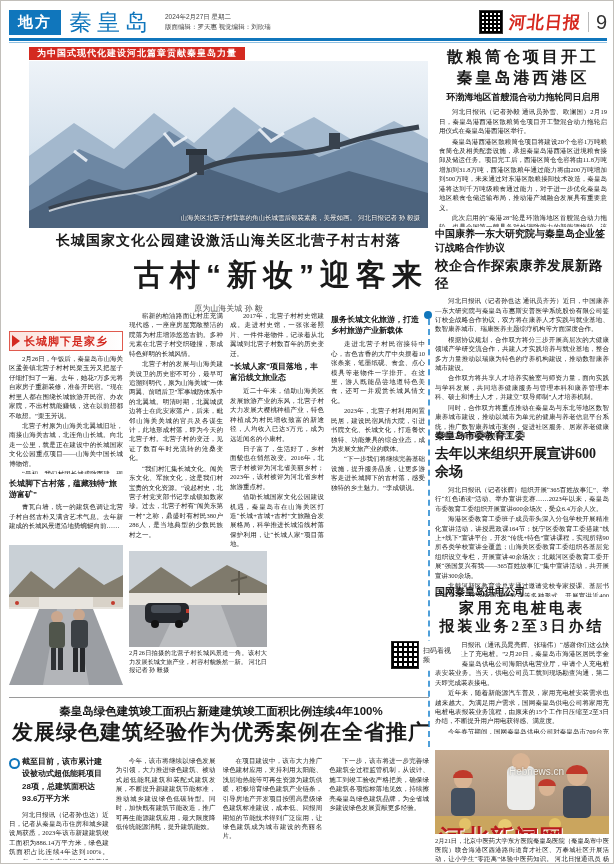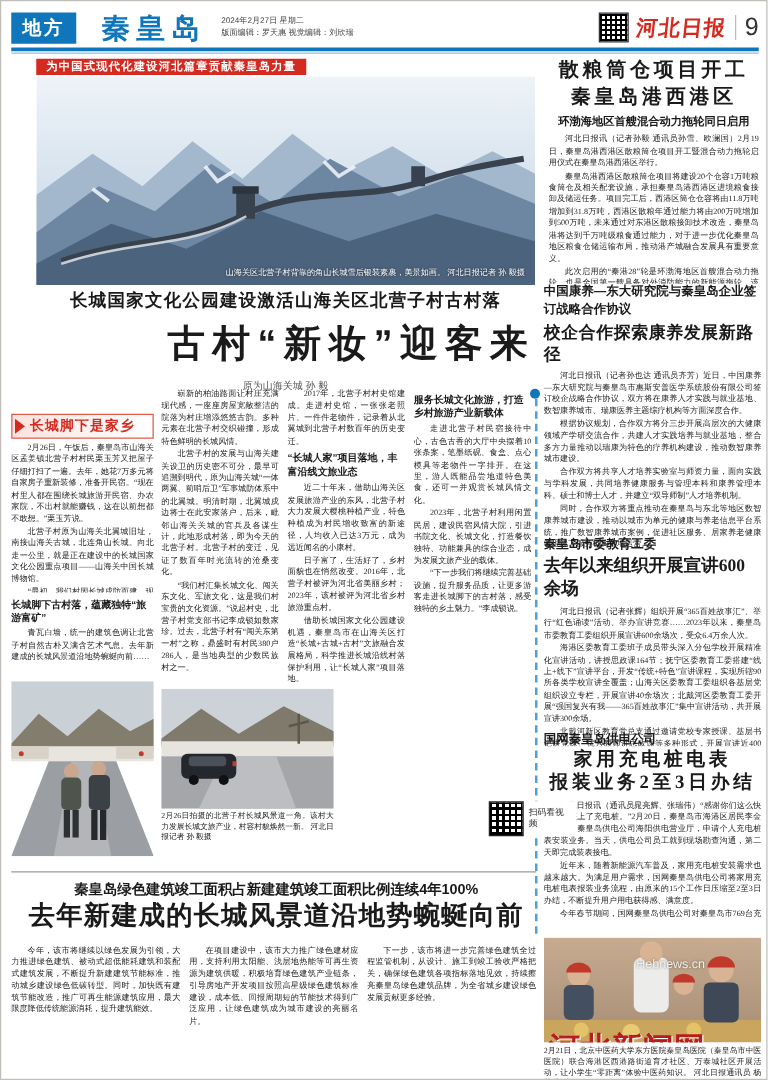--- a/index.html
+++ b/index.html
@@ -3,21 +3,21 @@
 <meta charset="utf-8">
 <style>
   html,body{margin:0;padding:0;background:#d8d5d0;}
   .page{position:relative;width:614px;height:864px;background:#fff;margin:0 auto;
         overflow:hidden;border:1px solid #c2bfba;box-sizing:border-box;
         font-family:"Liberation Sans",sans-serif;color:#1a1a1a;}
   .abs{position:absolute;}
   
   .header{left:8px;top:6px;width:598px;height:30px;display:flex;align-items:center;}
   .sec-box{background:#1076bc;color:#fff;font-size:15px;font-weight:900;padding:3px 9px;letter-spacing:2px;}
-  .city{color:#1076bc;font-size:23px;font-weight:700;letter-spacing:5px;margin-left:20px;font-family:"Liberation Serif",serif;}
+  .city{color:#1076bc;font-size:23px;font-weight:400;letter-spacing:5px;margin-left:8px;font-family:"Liberation Serif",serif;}
   .dateblock{margin-left:12px;font-size:6.5px;color:#444;line-height:1.5;}
   .hd-spacer{flex:1;}
   .qr{width:22px;height:22px;border:1px solid #333;
       background:
         repeating-linear-gradient(0deg,#000 0 2px,transparent 2px 4px),
         repeating-linear-gradient(90deg,#000 0 2px,#fff 2px 4px);}
   .paper{color:#d6281e;font-size:17px;font-weight:900;margin-left:6px;font-family:"Liberation Serif",serif;transform:skewX(-6deg);letter-spacing:1px;}
   .pipe{width:1px;height:20px;background:#bbb;margin:0 7px;}
   .pagenum{font-size:20px;color:#333;}
   .rule-blue{left:8px;top:37px;width:598px;height:3px;background:#1076bc;}
@@ -269,23 +269,32 @@
     </div>
     <div class="a4-body bodytext">
         <p class="para">河北日报讯（通讯员晁亮辉、张瑞伟）“感谢你们这么快就帮我装上了充电桩。”2月20日，秦皇岛市海港区居民李金枝到国网秦皇岛供电公司海阳供电营业厅，申请个人充电桩表安装业务。当天，供电公司员工就到现场勘查沟通，第二天即完成装表接电。</p>
         <p class="para">近年来，随着新能源汽车普及，家用充电桩安装需求也越来越大。为满足用户需求，国网秦皇岛供电公司将家用充电桩电表报装业务流程，由原来的15个工作日压缩至2至3日办结，不断提升用户用电获得感、满意度。</p>
         <p class="para">今年春节期间，国网秦皇岛供电公司对秦皇岛市769台充电设施开展特巡和隐患排查，确保春节期间新能源车主充电无忧。</p>
       </div>
   </div>
 
   <div class="abs b-rule"></div>
   <div class="abs b-kicker">秦皇岛绿色建筑竣工面积占新建建筑竣工面积比例连续4年100%</div>
-  <div class="abs b-head">去年新建成的长城风景道沿地势蜿蜒向前</div>
+  <div class="abs b-head">发展绿色建筑经验作为优秀案例在全省推广</div>
 
   <div class="abs b-cols">
+    <div class="b-col">
+      <div class="hl-box">
+        <span class="hl-dot"></span>
+        <span>截至目前，该市累计建设被动式超低能耗项目28项，总建筑面积达93.6万平方米</span>
+      </div>
+      <div class="bodytext">
+          <p class="para">河北日报讯（记者孙也达）近日，记者从秦皇岛市住房和城乡建设局获悉，2023年该市新建建筑竣工面积为886.14万平方米，绿色建筑面积占比连续4年达到100%。2023年，秦皇岛市发展绿色建筑经验作为优秀案例在全省推广。</p>
+        </div>
+    </div>
     <div class="b-col bodytext">
         <p class="para">今年，该市将继续以绿色发展为引领，大力推进绿色建筑、被动式超低能耗建筑和装配式建筑发展，不断提升新建建筑节能标准，推动城乡建设绿色低碳转型。同时，加快既有建筑节能改造，推广可再生能源建筑应用，最大限度降低传统能源消耗，提升建筑能效。</p>
       </div>
     <div class="b-col bodytext">
         <p class="para">在项目建设中，该市大力推广绿色建材应用，支持利用太阳能、浅层地热能等可再生资源为建筑供暖，积极培育绿色建筑产业链条，引导房地产开发项目按照高星级绿色建筑标准建设，成本低、回报周期短的节能技术得到广泛应用，让绿色建筑成为城市建设的亮丽名片。</p>
       </div>
     <div class="b-col bodytext">
         <p class="para">下一步，该市将进一步完善绿色建筑全过程监管机制，从设计、施工到竣工验收严格把关，确保绿色建筑各项指标落地见效，持续擦亮秦皇岛绿色建筑品牌，为全省城乡建设绿色发展贡献更多经验。</p>
       </div>
   </div>

